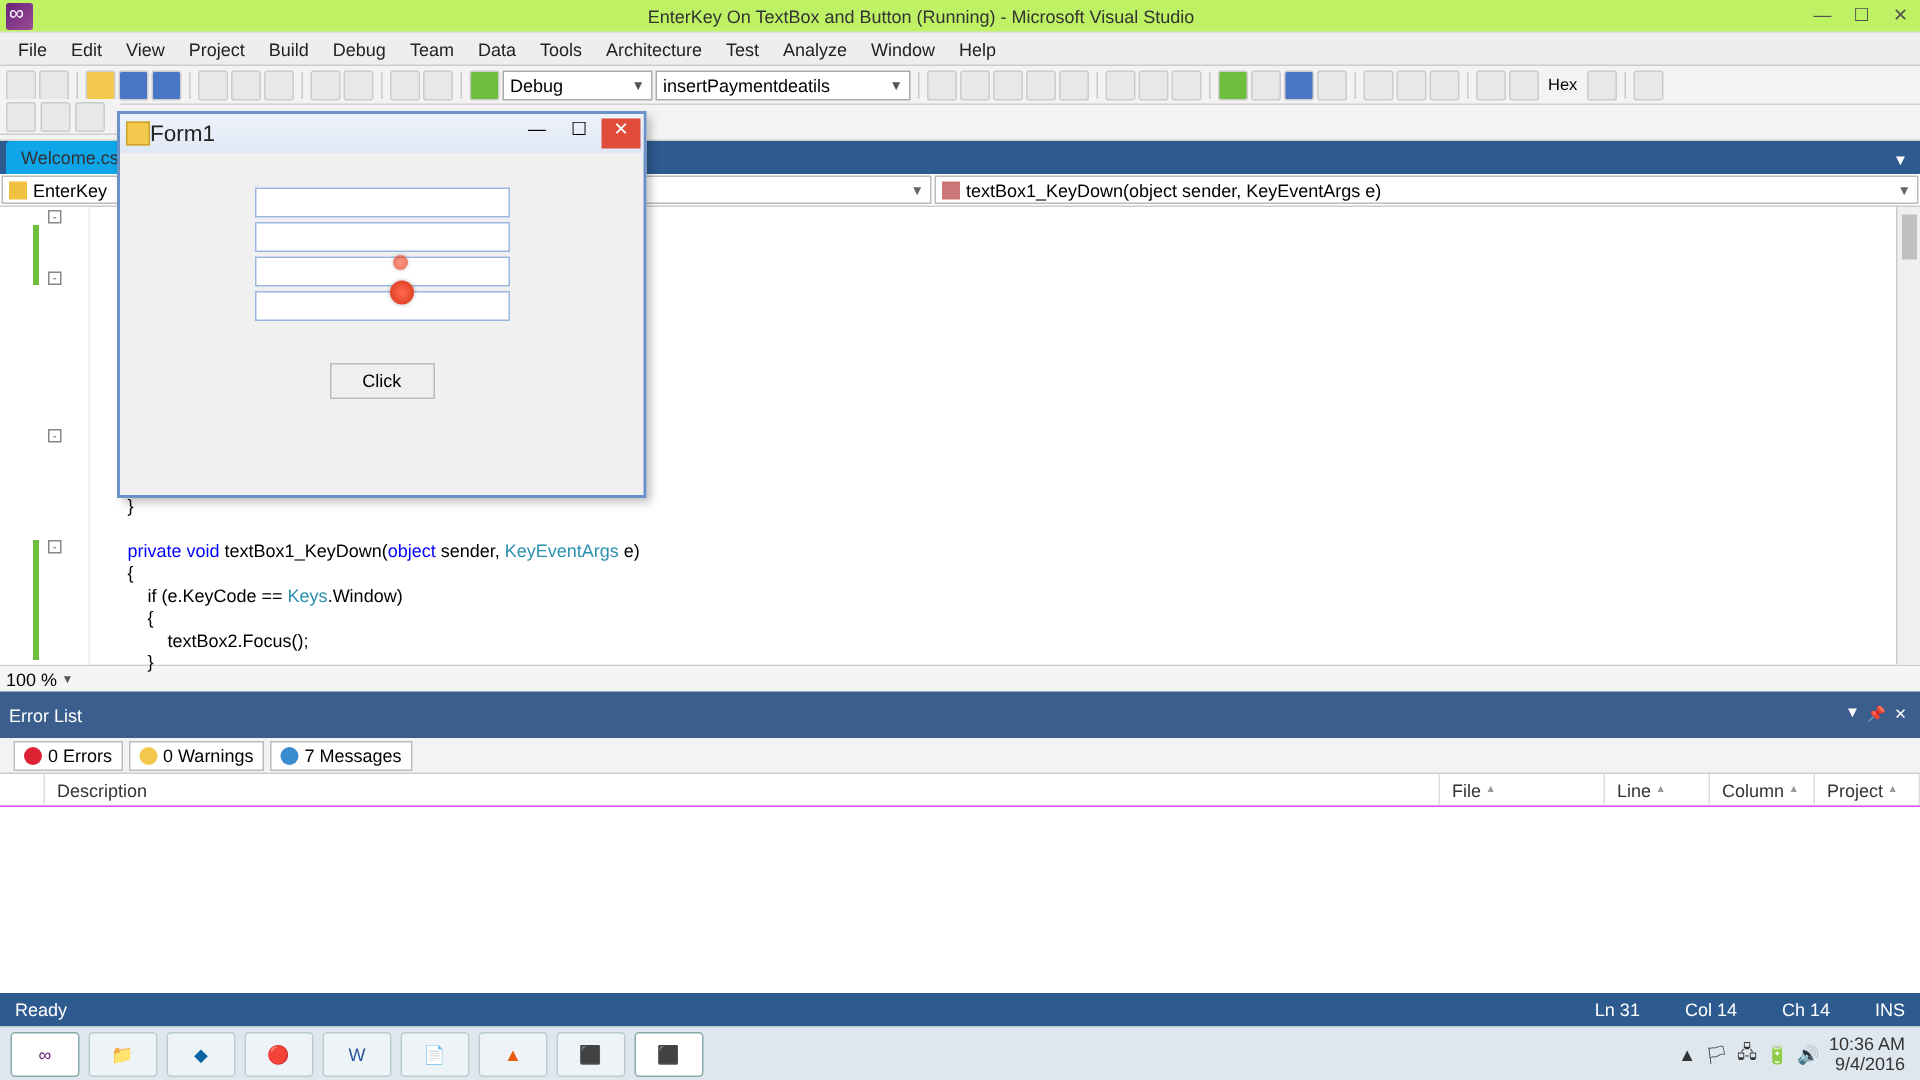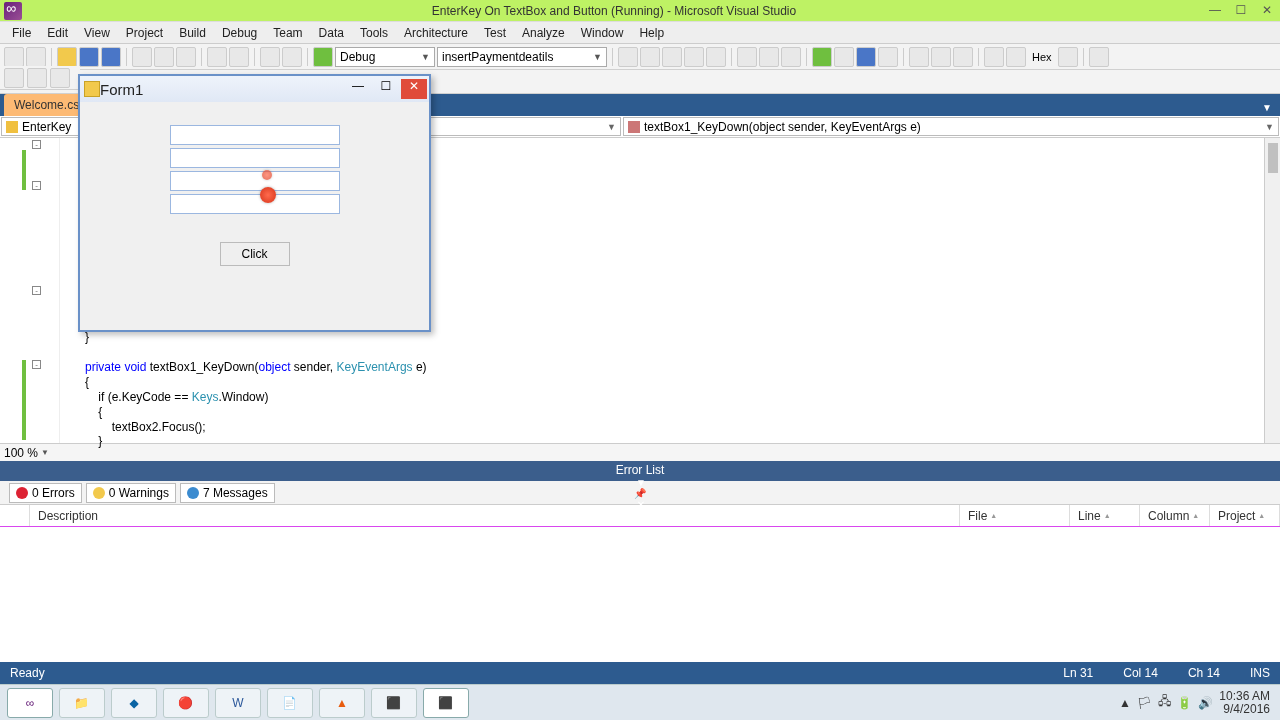--- a/index.html
+++ b/index.html
@@ -19,21 +19,21 @@
 
 
 .toolbar { height: 26px; background: #f3f3f3; border-bottom: 1px solid #d0d0d0; display: flex; align-items: center; padding: 0 4px; gap: 2px; }
 .tbtn { width: 20px; height: 20px; background: #e8e8e8; border: 1px solid #ccc; border-radius: 2px; display:inline-block; }
 .tsep { width: 1px; height: 18px; background: #ccc; margin: 0 3px; }
 .tcombo { height: 20px; border: 1px solid #aaa; background: #fff; padding: 0 4px; font-size: 11px; display: flex; align-items: center; justify-content: space-between; }
 .tcombo .arrow { margin-left: 4px; font-size: 9px; color: #555; }
 
 
 .tabstrip { height: 22px; background: #2d5b8f; display: flex; align-items: flex-end; padding-left: 4px; }
-.doc-tab { height: 22px; background: #fdba74; padding: 2px 10px; font-size: 11px; color: #333; border-top-left-radius: 3px; border-top-right-radius: 3px; margin-right: 2px; display:flex; align-items:center;justify-content:center; }
+.doc-tab { height: 22px; background: #0ea5e9; padding: 2px 10px; font-size: 11px; color: #333; border-top-left-radius: 3px; border-top-right-radius: 3px; margin-right: 2px; display:flex; align-items:center;justify-content:center; }
 .tabstrip-fill { flex:1; }
 .tabstrip-dd { width:14px; height:14px; color:#fff; margin-right:4px; font-size:10px; }
 
 
 .navrow { height: 22px; background: #fff; border-bottom: 1px solid #ccc; display: flex; }
 .navcombo { flex: 1; border: 1px solid #bbb; margin:1px; font-size: 11px; padding: 2px 4px; display:flex; align-items:center; }
 .navcombo .ico { width:12px; height:12px; background:#f0c040; margin-right:4px; }
 .navcombo .arrow { margin-left:auto; font-size:9px; color:#666; }
 
 
@@ -46,21 +46,21 @@
 .code .kw { color:#0000ff; }
 .code .type { color:#2b91af; }
 .codescroll-right { width:16px; background:#f0f0f0; border-left:1px solid #ccc; position:relative; }
 .scrollthumb { position:absolute; top:5px; width:10px; height:30px; left:3px; background:#c0c0c0; }
 
 
 .zoomrow { height:18px; border-top:1px solid #ccc; background:#f5f5f5; display:flex; align-items:center; padding:0 4px; font-size:11px; }
 .zoomrow .arrow { font-size:8px; margin-left:3px; color:#555; }
 
 
-.errhdr { height:20px; background:#3b5e8c; color:#fff; font-size:11px; padding:2px 6px; display:flex; align-items:center;flex-direction:column; }
+.errhdr { height:31px; background:#3b5e8c; color:#fff; font-size:11px; padding:2px 6px; display:flex; align-items:center; }
 .errhdr-fill { flex:1; }
 .errhdr-btn { width:14px; height:14px; margin-left:2px; color:#fff; text-align:center; font-size:10px; }
 .errfilters { height:24px; background:#f3f3f3; border-bottom:1px solid #ccc; display:flex; align-items:center; padding:2px 9px; gap:4px; }
 .pill { border:1px solid #bbb; padding:2px 6px; background:#fff; display:flex; align-items:center; gap:4px; font-size:11px; }
 .pill .ico { width:12px; height:12px; border-radius:50%; }
 .ico-err { background:#d23; }
 .ico-warn { background:#f2c94c; }
 .ico-msg { background:#3b8bd0; }
 .errcols { height:22px; border-bottom:1px solid #d946ef; display:flex; background:#fff; }
 .errcol { border-right:1px solid #ddd; padding:3px 8px; font-size:11px; color:#333; display:flex; align-items:center; }

